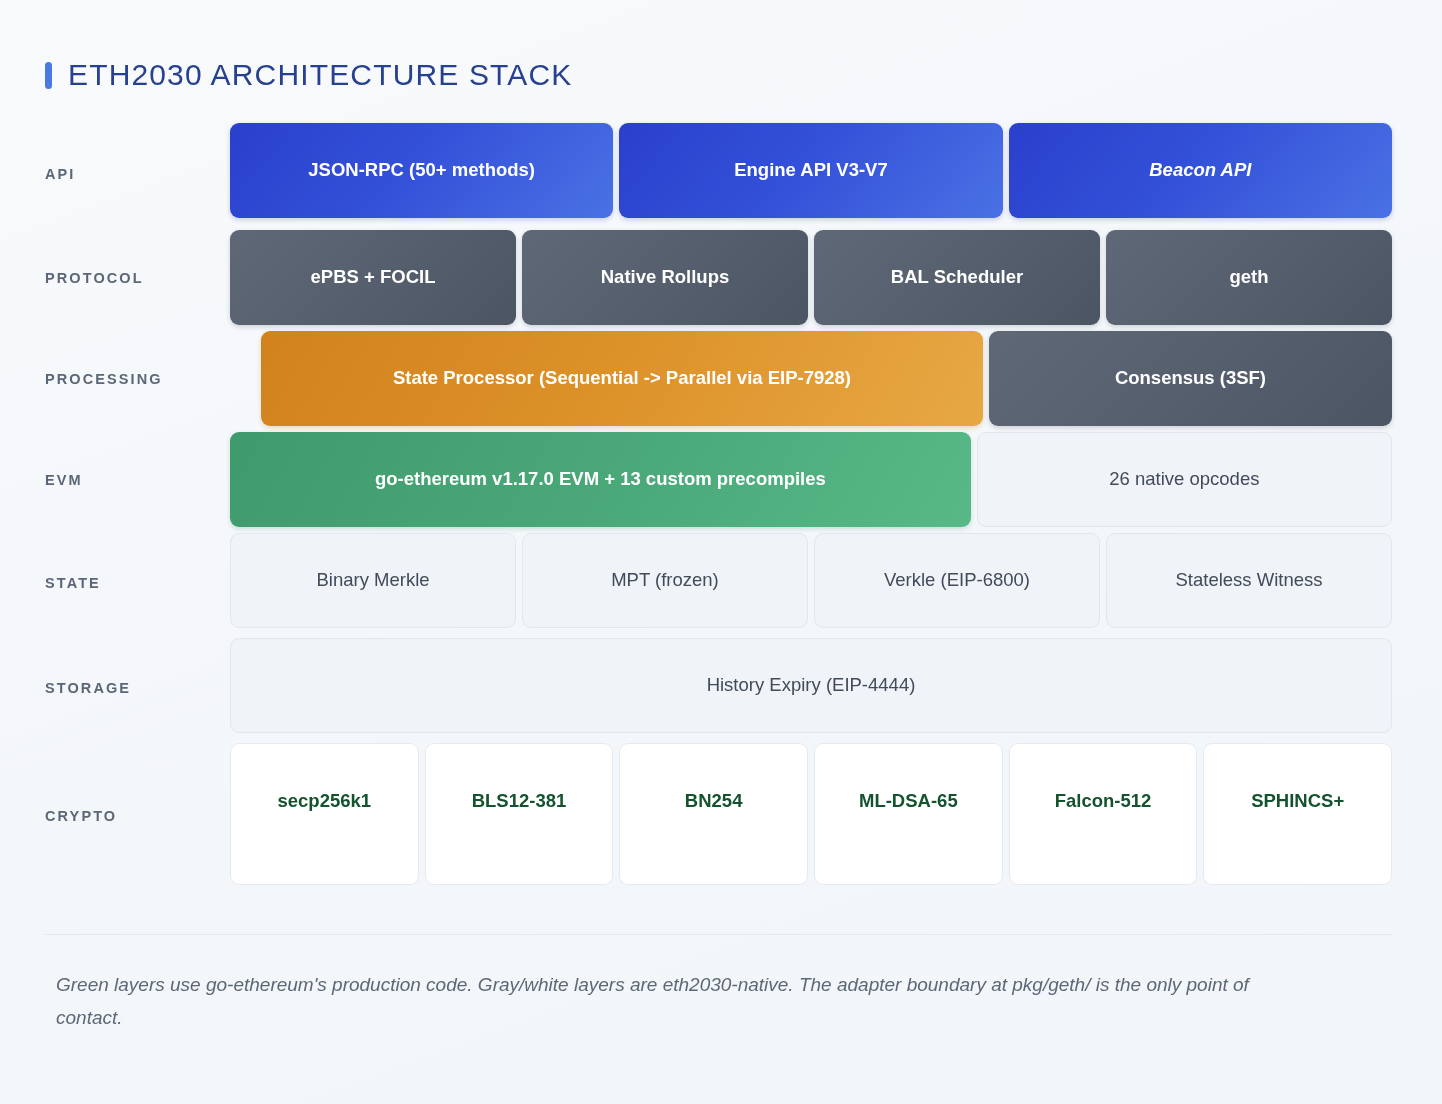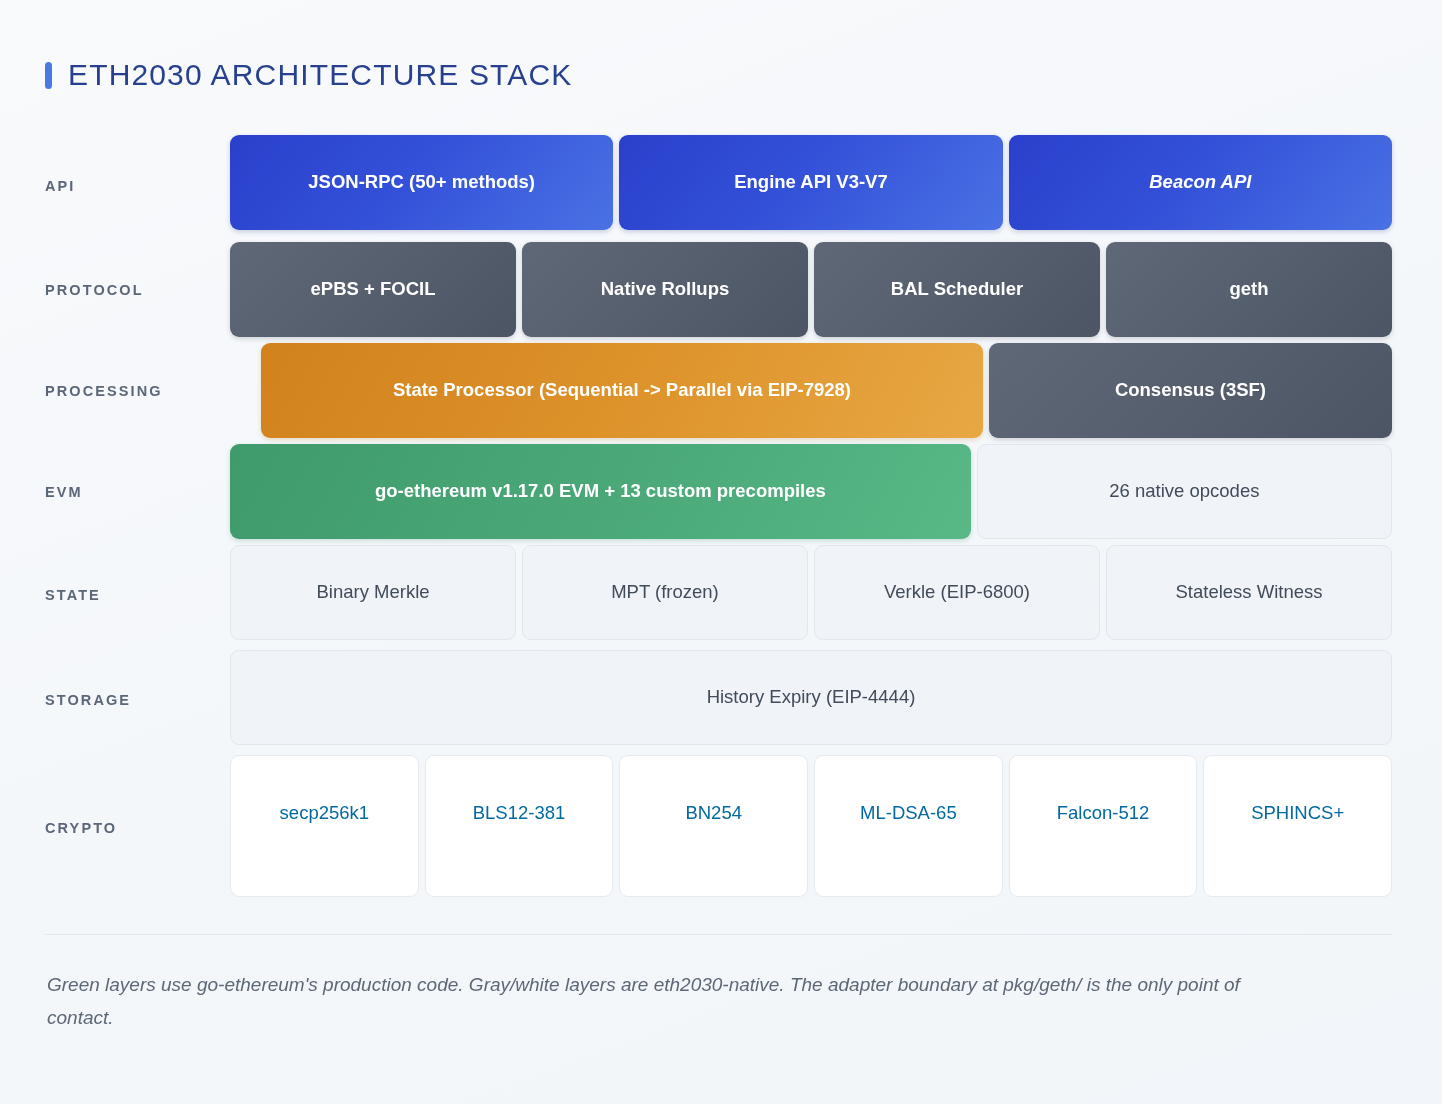--- a/index.html
+++ b/index.html
@@ -39,21 +39,21 @@
     font-weight: normal;
     letter-spacing: 1.15px;
     color: #27408f;
     white-space: nowrap;
   }
 
   
   .stack {
     position: absolute;
     left: 45px;
-    top: 132px;
+    top: 120px;
     width: 1347px;
   }
 
   .row {
     display: flex;
     align-items: stretch;
     width: 100%;
   }
 
   .row-label {
@@ -66,20 +66,21 @@
     letter-spacing: 2.1px;
     color: #5b6778;
     text-transform: uppercase;
   }
 
   .blocks {
     flex: 1;
     display: flex;
     gap: 6px;
     padding: 3px 0;
+    justify-content: center;
   }
 
   .block {
     display: flex;
     align-items: center;
     justify-content: center;
     text-align: center;
     border-radius: 9px;
     font-size: 18.5px;
     line-height: 1.42;
@@ -113,22 +114,22 @@
     box-shadow: 0 2px 5px rgba(45,130,95,0.22);
   }
   .block.light {
     background: #f0f3f8;
     color: #414b59;
     font-weight: 500;
     border: 1px solid #e2e7ee;
   }
   .block.white {
     background: #ffffff;
-    color: #0369a1;
-    font-weight: 400;
+    color: #14532d;
+    font-weight: 700;
     border: 1px solid #e6eaef;
     align-items: flex-start;
     padding-top: 44px;
   }
 
   
   .row.api      .blocks { height: 101px; }
   .row.protocol .blocks { height: 101px; }
   .row.processing .blocks { height: 101px; margin-left: 31px; }
   .row.evm      .blocks { height: 101px; }
@@ -148,21 +149,21 @@
   .divider {
     position: absolute;
     left: 45px;
     top: 934px;
     width: 1347px;
     height: 1px;
     background: #e3e8ee;
   }
   .footnote {
     position: absolute;
-    left: 47px;
+    left: 56px;
     top: 968px;
     width: 1260px;
     font-size: 19px;
     line-height: 1.75;
     font-style: italic;
     color: #5d6877;
   }
 </style>
 </head>
 <body>

